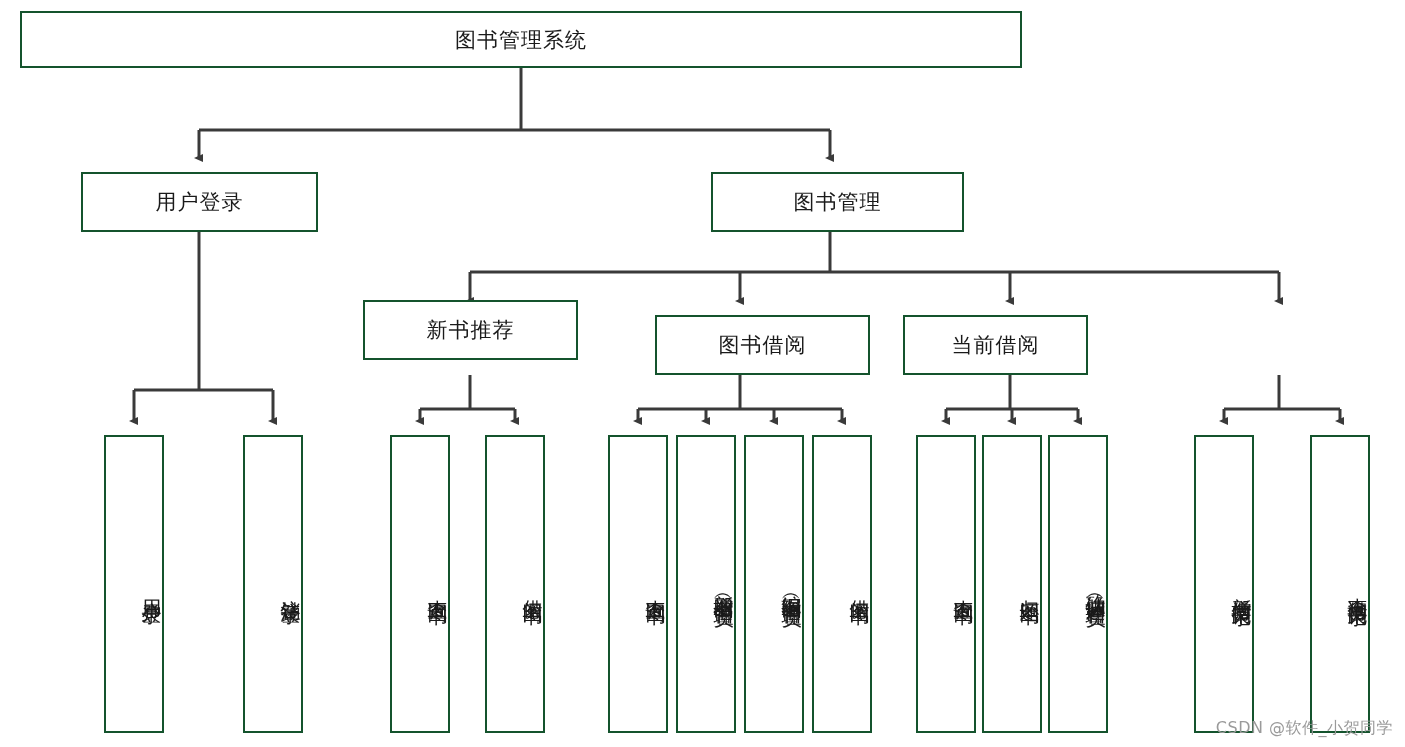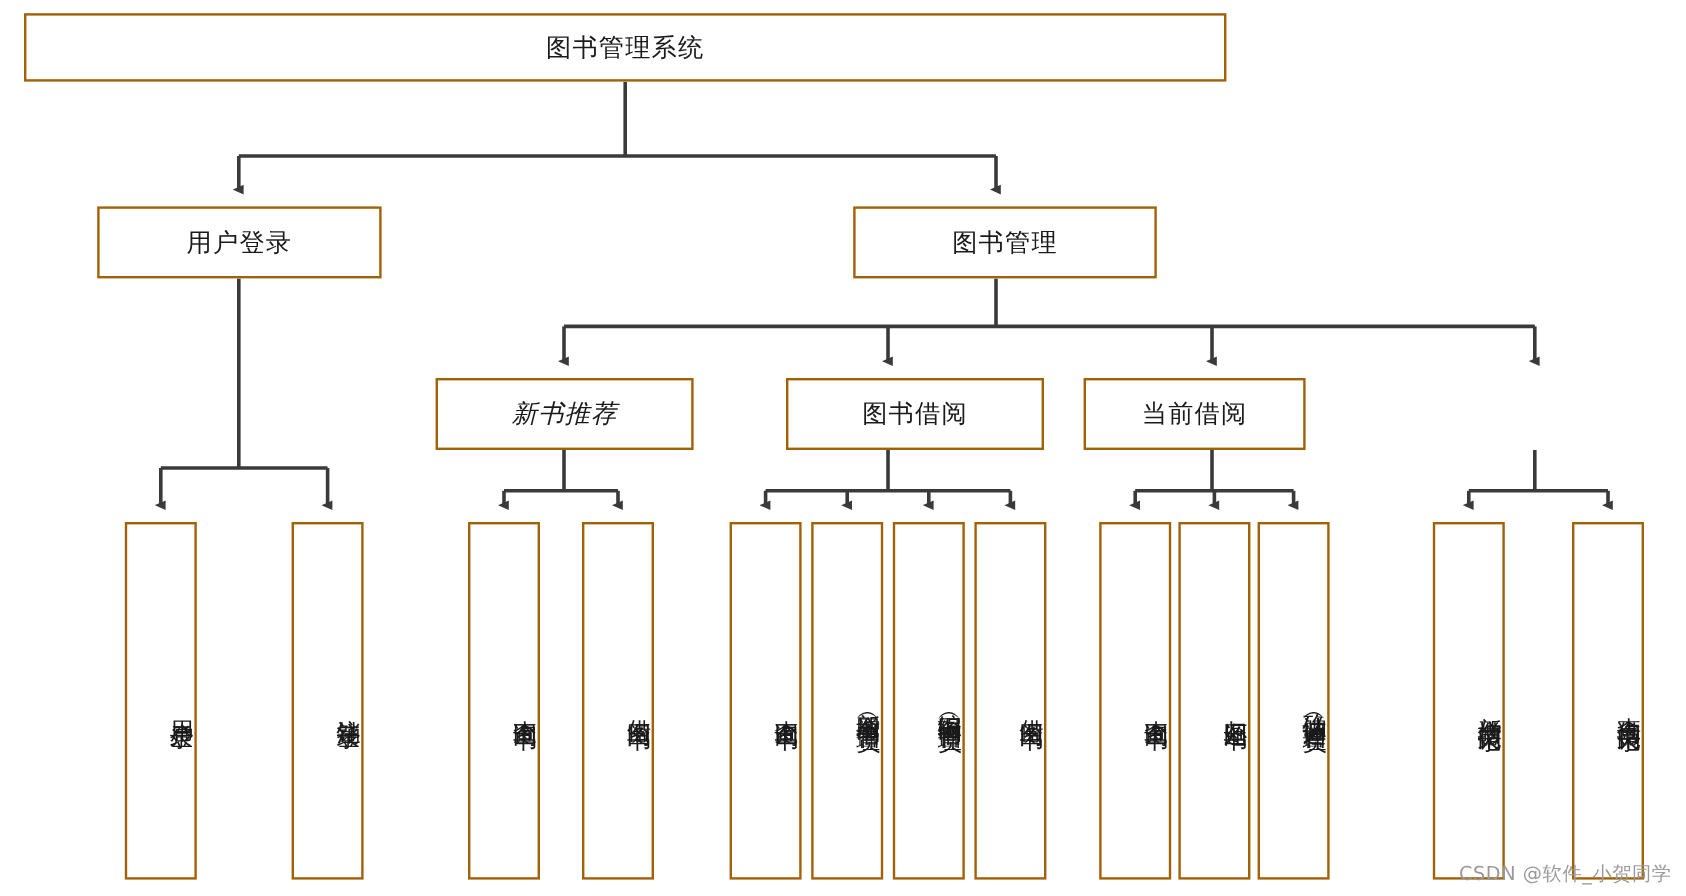--- a/index.html
+++ b/index.html
@@ -21,21 +21,21 @@
     position: absolute;
     left: 0;
     top: 0;
     width: 1405px;
     height: 747px;
     pointer-events: none;
   }
   .node {
     position: absolute;
     box-sizing: border-box;
-    border: 2px solid #a16207;
+    border: 2px solid #14532d;
     background: #ffffff;
     display: flex;
     align-items: center;
     justify-content: center;
     color: #1a1a1a;
   }
   .node.horiz {
     font-size: 21px;
     letter-spacing: 1px;
   }
@@ -125,21 +125,21 @@
     <span class="lbl">图书管理系统</span>
   </div>
 
   <div class="node horiz" style="left:81px; top:172px; width:237px; height:60px;">
     <span class="lbl">用户登录</span>
   </div>
   <div class="node horiz" style="left:711px; top:172px; width:253px; height:60px;">
     <span class="lbl">图书管理</span>
   </div>
 
-  <div class="node horiz" style="left:363px; top:315px; width:215px; height:60px;font-style:italic;">
+  <div class="node horiz" style="left:363px; top:300px; width:215px; height:60px;">
     <span class="lbl">新书推荐</span>
   </div>
   <div class="node horiz" style="left:633px; top:315px; width:215px; height:60px;margin-left:22px;">
     <span class="lbl">图书借阅</span>
   </div>
   <div class="node horiz" style="left:903px; top:315px; width:185px; height:60px;">
     <span class="lbl">当前借阅</span>
   </div>
 
   <div class="node vert" style="left:104px; top:435px; width:60px; height:298px;">

